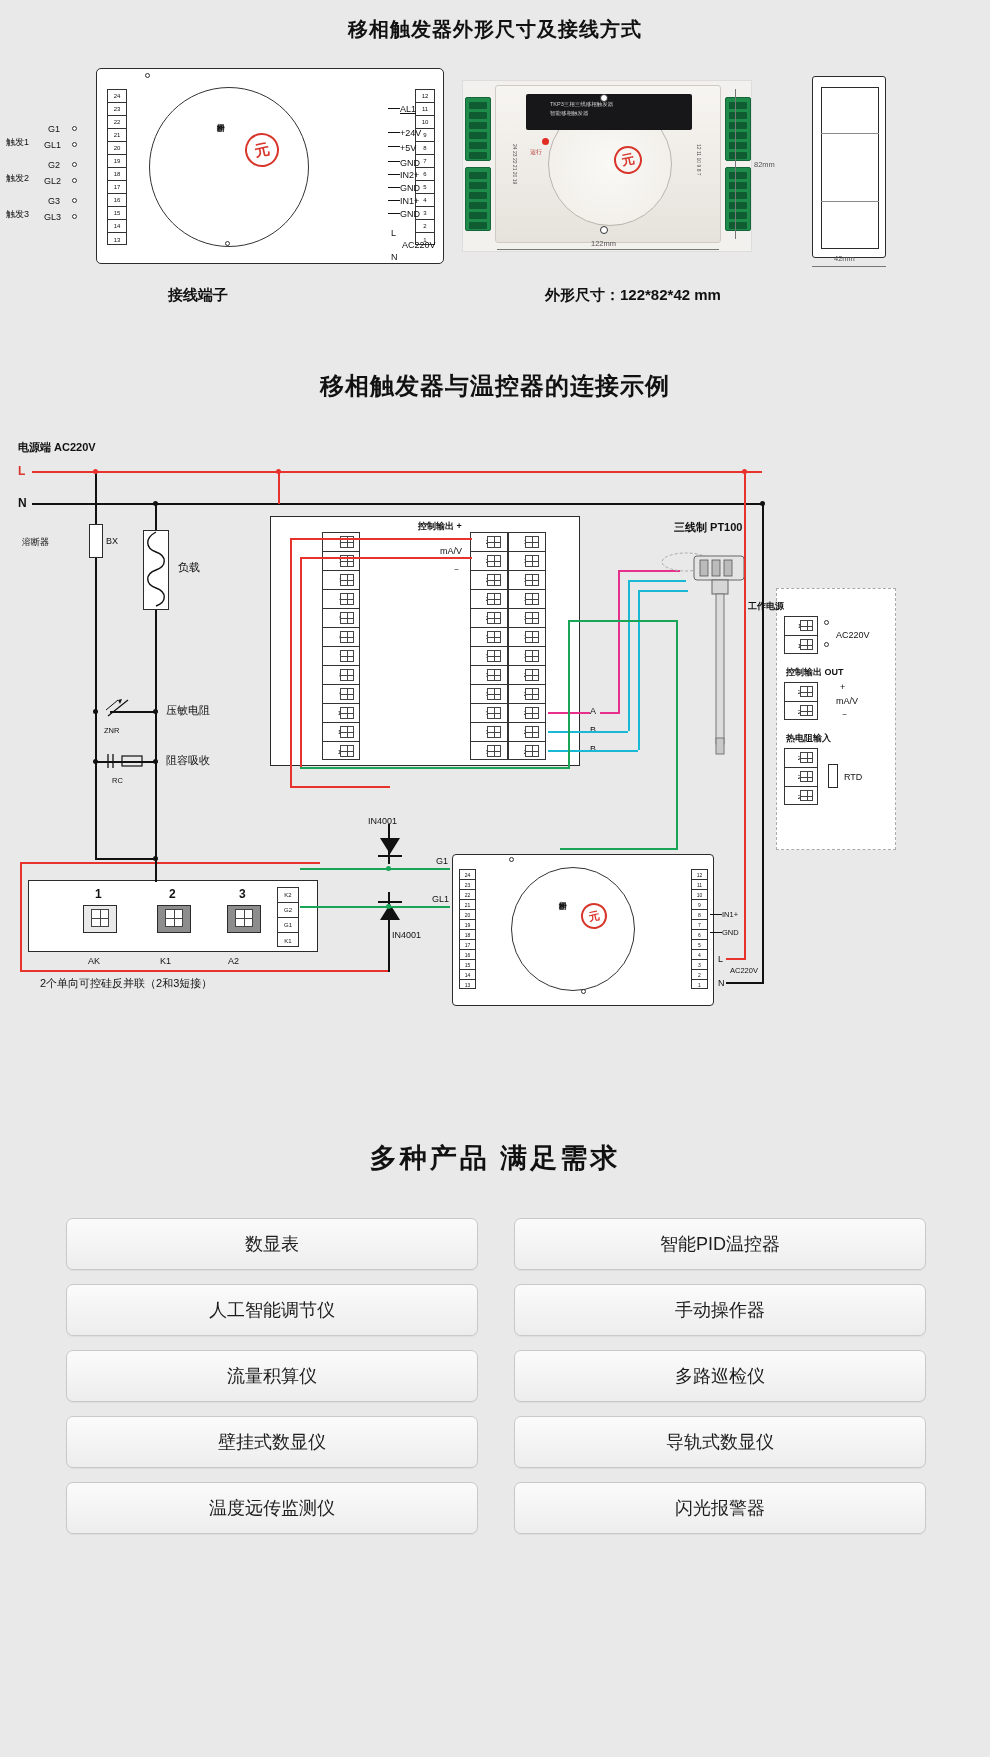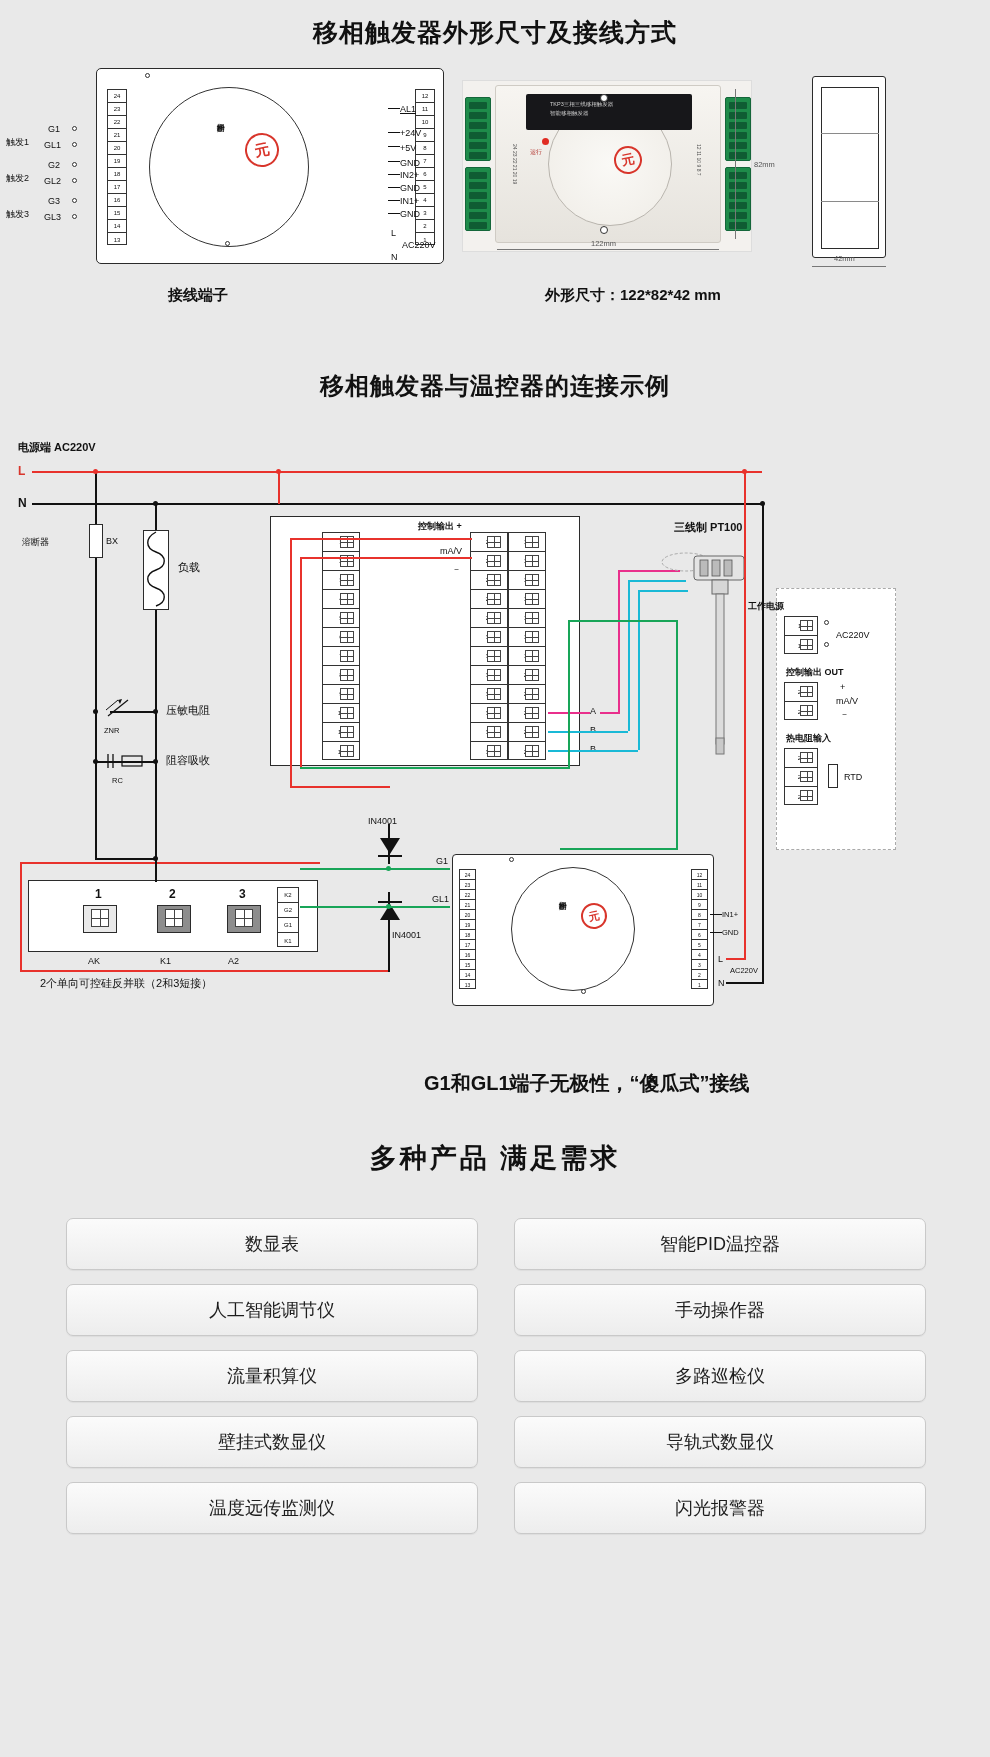--- a/index.html
+++ b/index.html
@@ -13,21 +13,21 @@
     position: relative;
     overflow: hidden;
   }
   .page { position: relative; width: 990px; height: 1757px; }
 
   
   .h-title {
     position: absolute;
     width: 100%;
     text-align: center;
-    font-size: 25px;
+    font-size: 20px;
     font-weight: bold;
     letter-spacing: 1px;
     color: #111;
   }
   #sec1-title { top: 16px; }
   #sec2-title { top: 370px; font-size: 24px; }
 
   .caption {
     position: absolute;
     font-size: 15px;
@@ -609,21 +609,20 @@
     <div class="wire" style="left:762px; top:84px; width:1.5px; height:478px;"></div>
     <div class="wire-red" style="left:726px; top:538px; width:20px; height:1.5px;"></div>
     <div class="wire" style="left:726px; top:562px; width:38px; height:1.5px;"></div>
     <div class="dot-red" style="left:742px; top:49px;"></div>
     <div class="dot" style="left:760px; top:81px;"></div>
 
     <div class="wire-red" style="left:278px; top:52px; width:1.5px; height:32px;"></div>
     <div class="dot-red" style="left:276px; top:49px;"></div>
   </div>
 
-  <div class="caption" style="left:424px; top:1070px; font-size:20px;">G1和GL1端子无极性，“傻瓜式”接线</div>
 
   <div id="sec3-title">多种产品    满足需求</div>
 
   <div id="grid">
     <div class="pcard">数显表</div>
     <div class="pcard">智能PID温控器</div>
     <div class="pcard">人工智能调节仪</div>
     <div class="pcard">手动操作器</div>
     <div class="pcard">流量积算仪</div>
     <div class="pcard">多路巡检仪</div>

